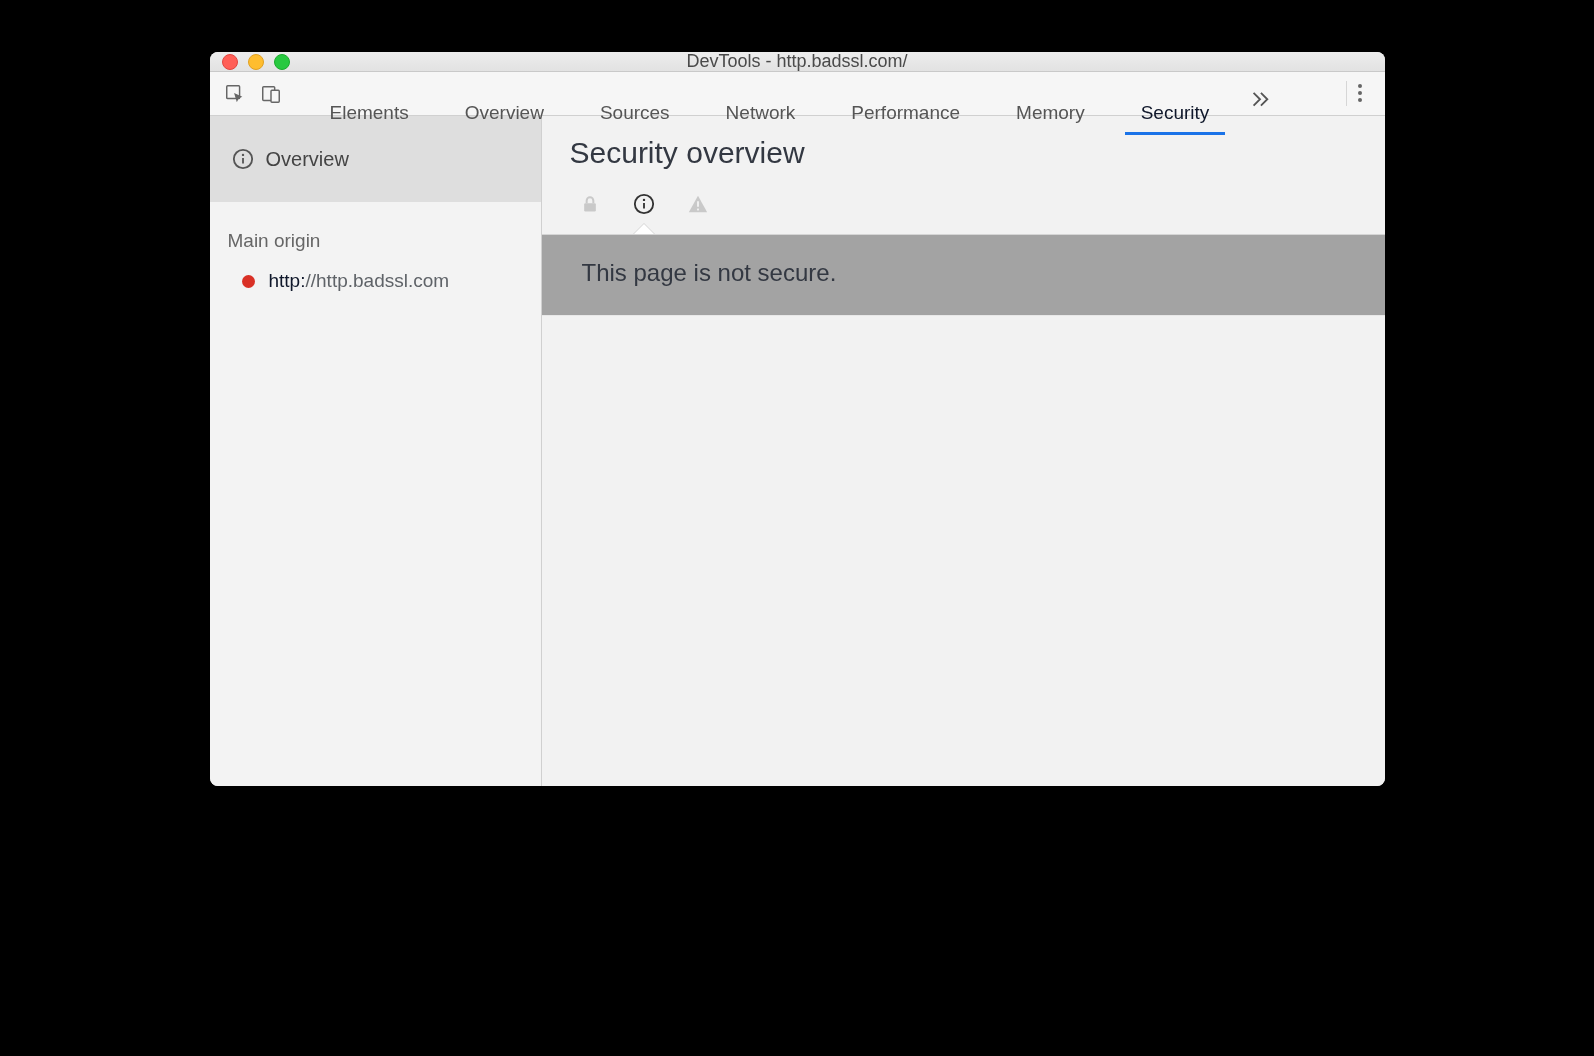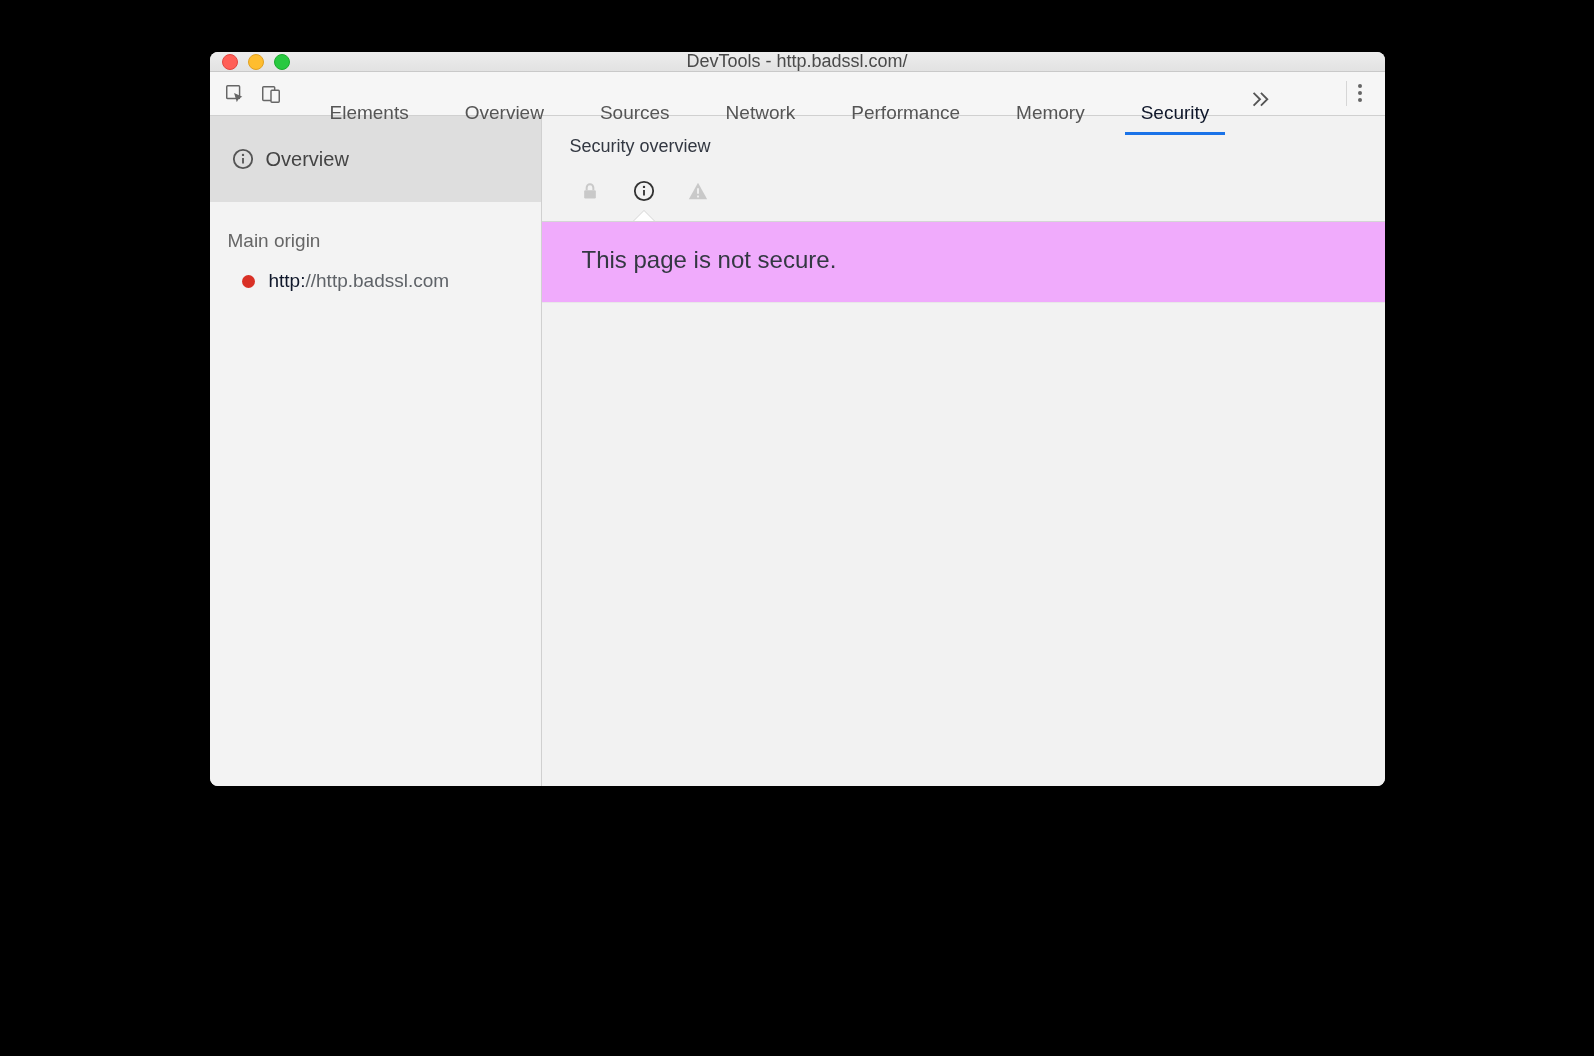--- a/index.html
+++ b/index.html
@@ -153,21 +153,21 @@
     .main {
       flex: 1;
       background: #f2f2f2;
       display: flex;
       flex-direction: column;
     }
     .main-header {
       padding: 20px 28px 0 28px;
     }
     .main-title {
-      font-size: 18px;
+      font-size: 30px;
       color: #333842;
       font-weight: 400;
     }
     .status-icons {
       display: flex;
       gap: 30px;
       padding: 22px 0 18px 8px;
       position: relative;
     }
     .status-icon {
@@ -193,21 +193,21 @@
       position: absolute;
       bottom: -18px;
       left: 50%;
       transform: translateX(-50%);
       width: 0; height: 0;
       border-left: 11px solid transparent;
       border-right: 11px solid transparent;
       border-bottom: 11px solid #d5d5d5;
     }
     .message-panel {
-      background: #f0abfc;
+      background: #a3a3a3;
       border-top: 1px solid #d5d5d5;
       border-bottom: 1px solid #e8e8e8;
       padding: 24px 28px 28px 40px;
       font-size: 24px;
       color: #333842;
     }
   </style>
 </head>
 <body>
 

